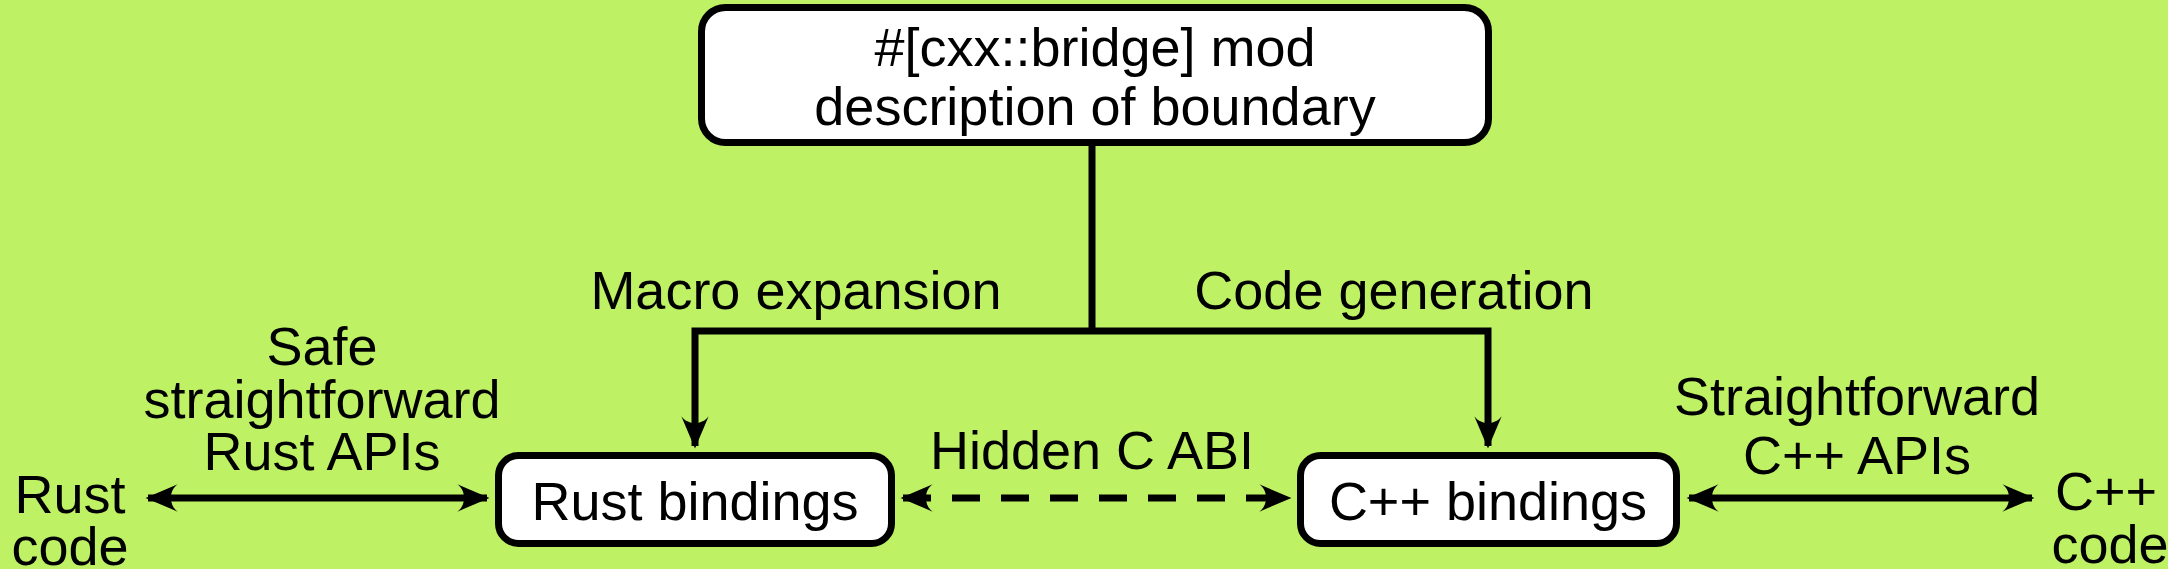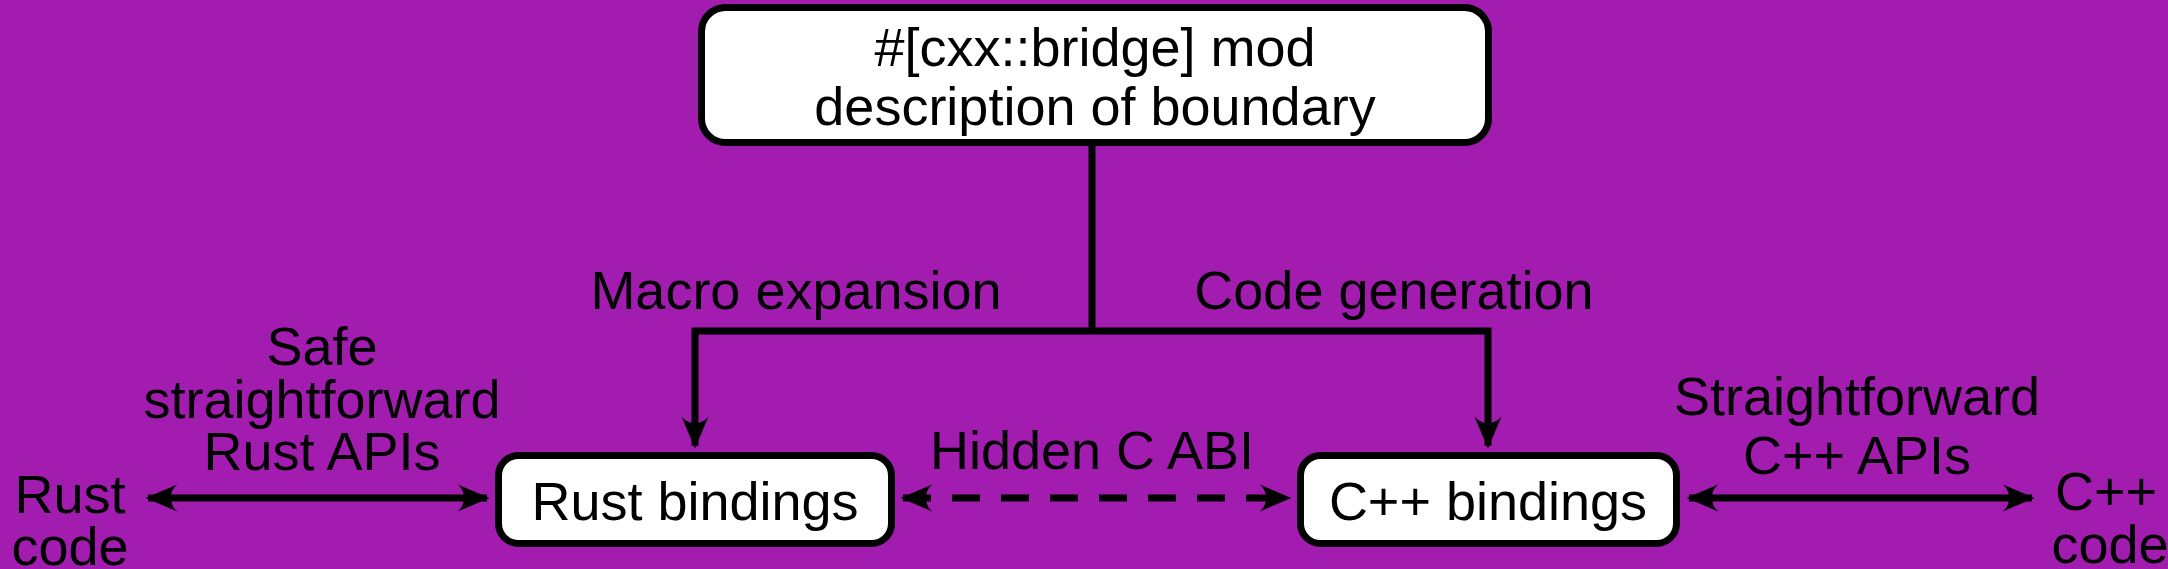--- a/index.html
+++ b/index.html
@@ -4,21 +4,21 @@
 <style>
   html, body {
     margin: 0;
     padding: 0;
     background: #ffffff;
   }
   .stage {
     position: relative;
     width: 2168px;
     height: 569px;
-    background: #a21caf;
+    background: #bef264;
     overflow: hidden;
   }
   svg.diagram {
     display: block;
     width: 2168px;
     height: 569px;
     font-family: "Liberation Sans", "DejaVu Sans", sans-serif;
   }
   .node-box {
     fill: #ffffff;

